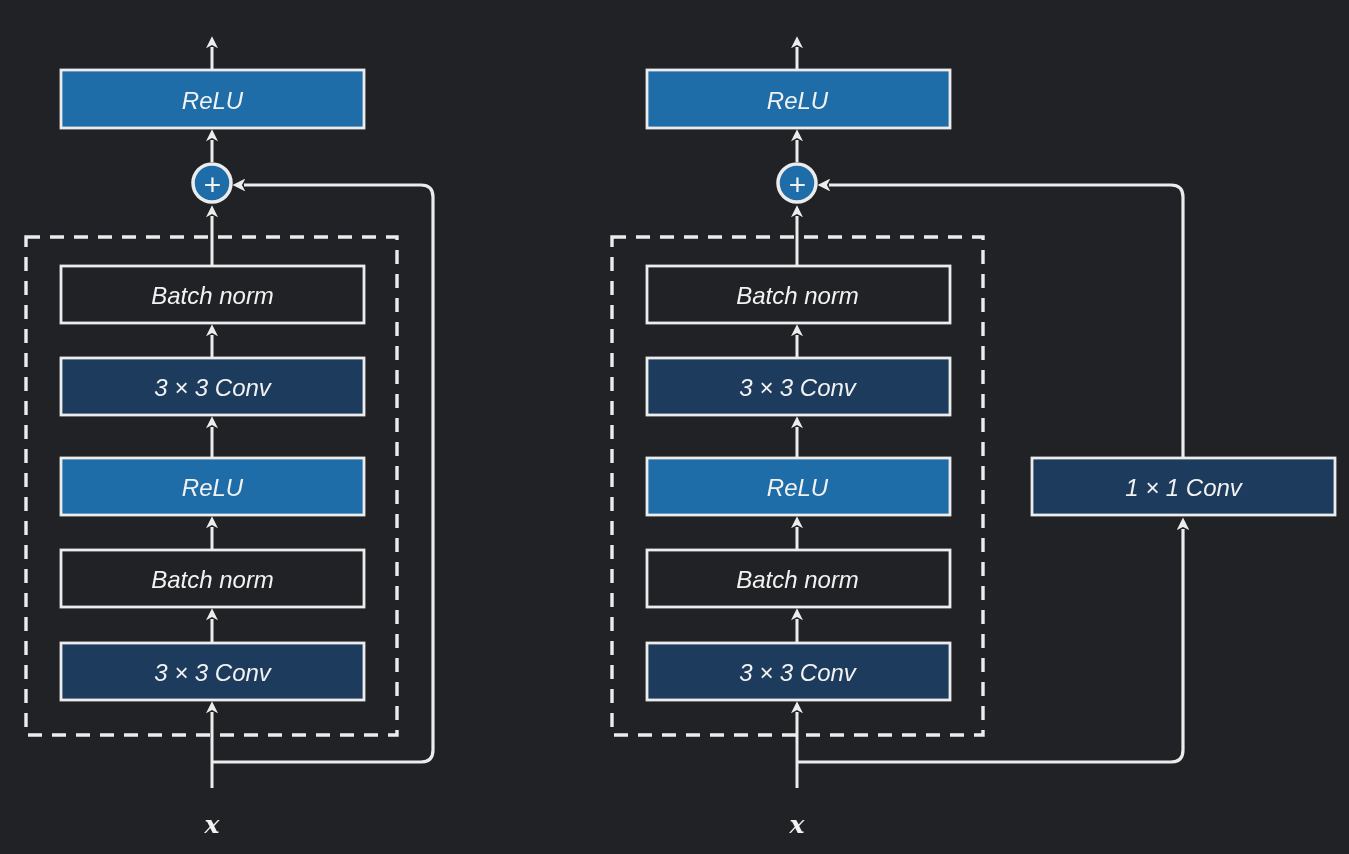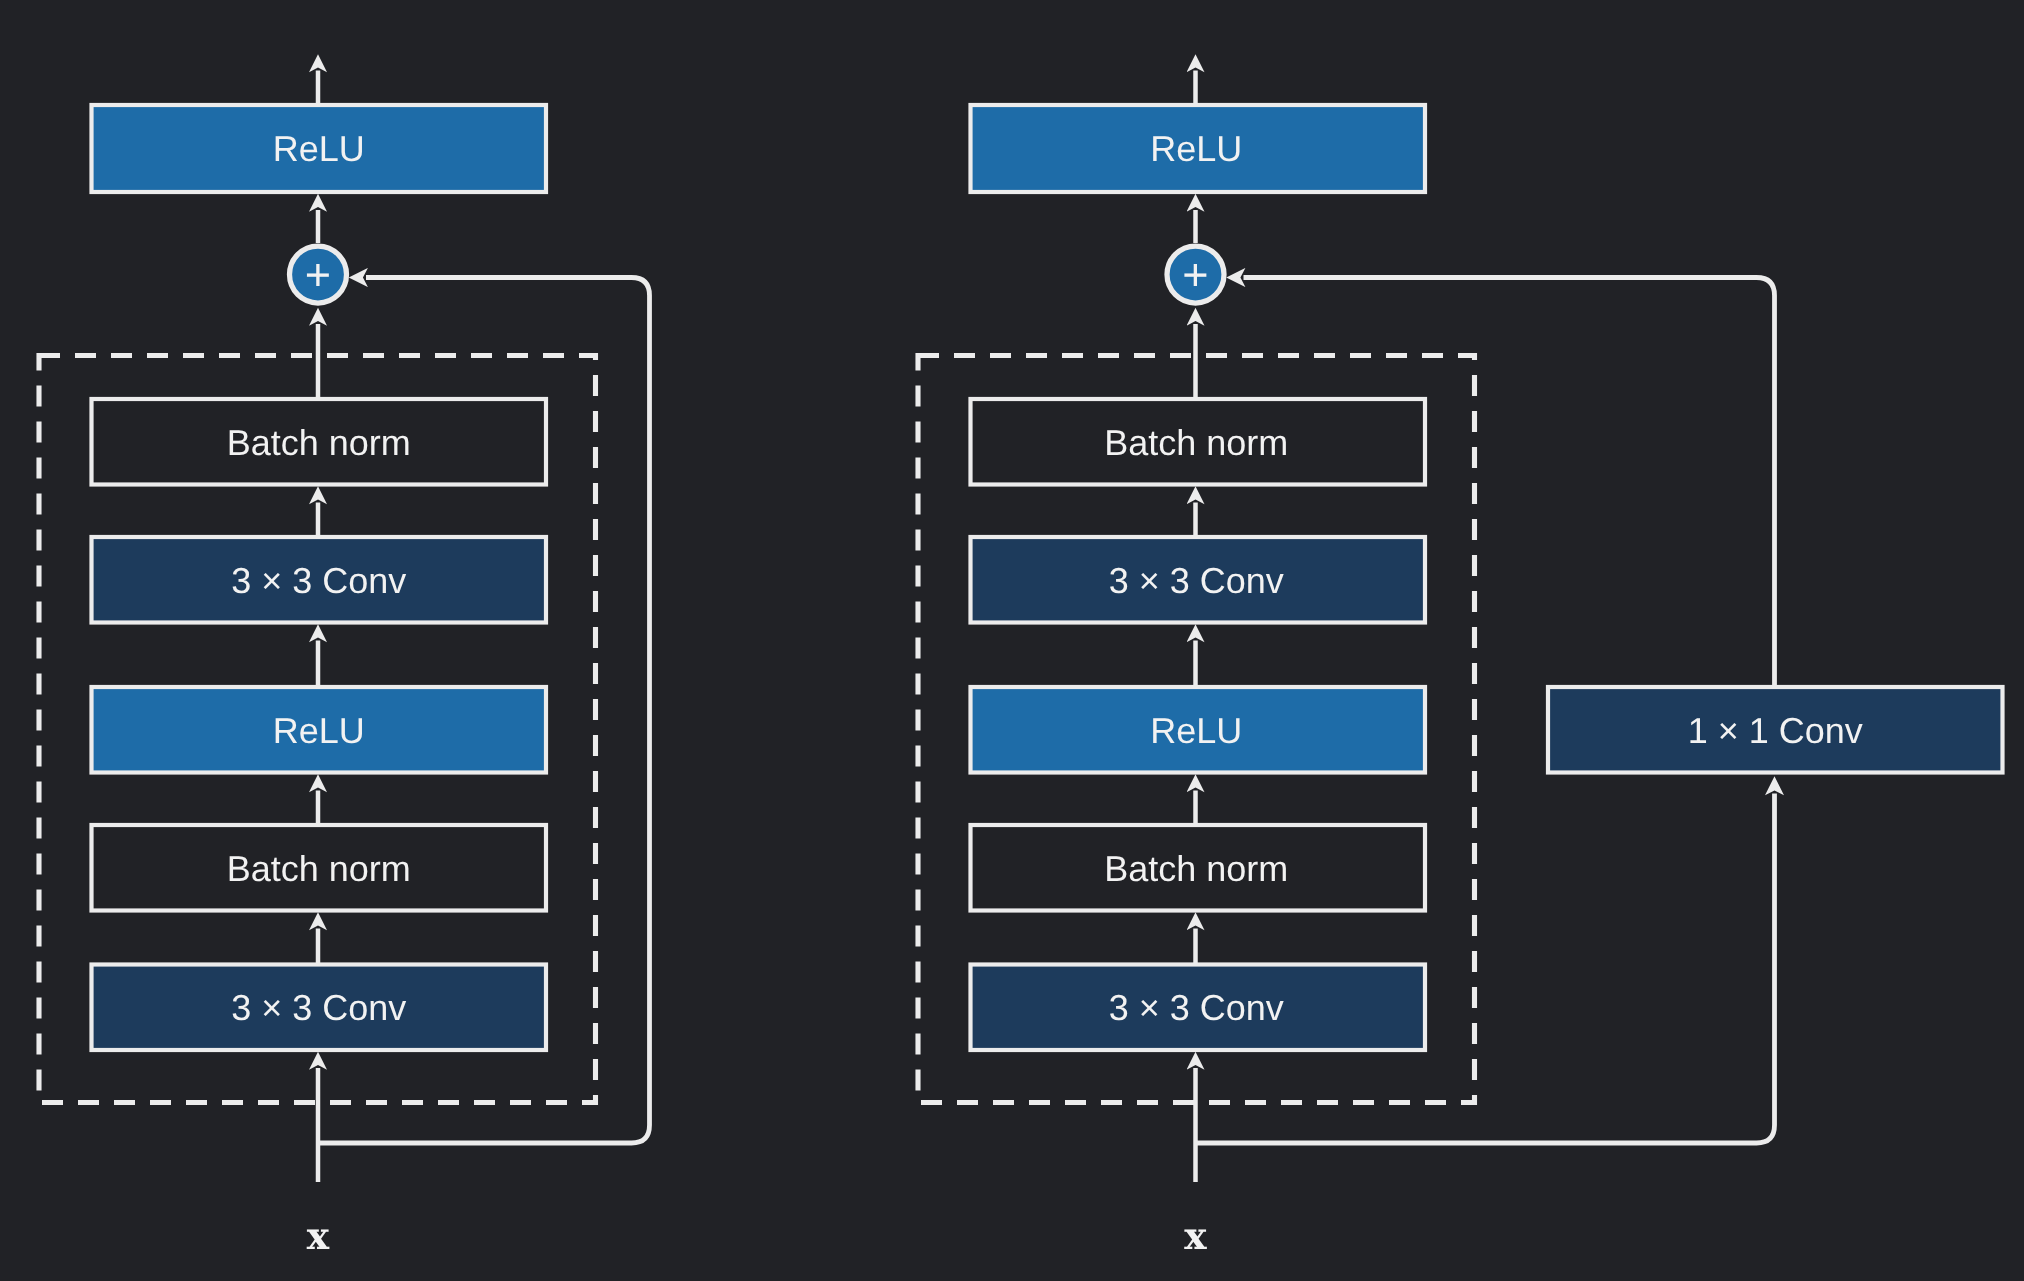--- a/index.html
+++ b/index.html
@@ -15,20 +15,21 @@
     padding: 0;
     width: 1349px;
     height: 854px;
     background: var(--bg);
     overflow: hidden;
   }
   .stage {
     position: relative;
     width: 1349px;
     height: 854px;
+    font-style: italic;
   }
   svg { display: block; }
   .flow-line {
     stroke: var(--line);
     stroke-width: 3;
     fill: none;
   }
   .skip-line {
     stroke: var(--line);
     stroke-width: 3.2;

